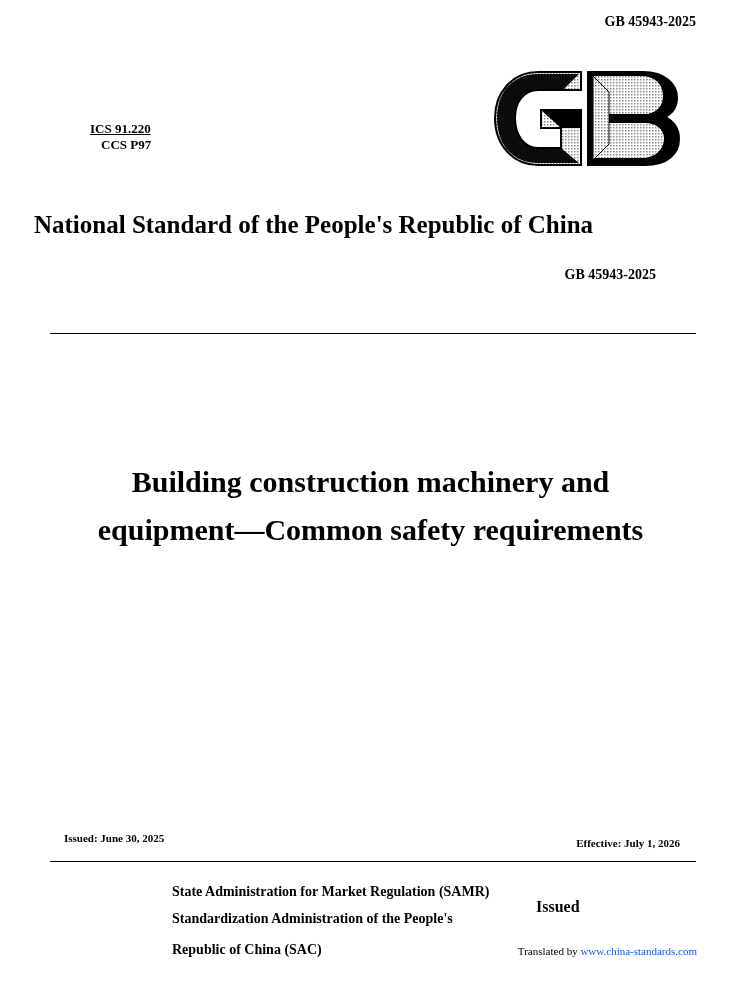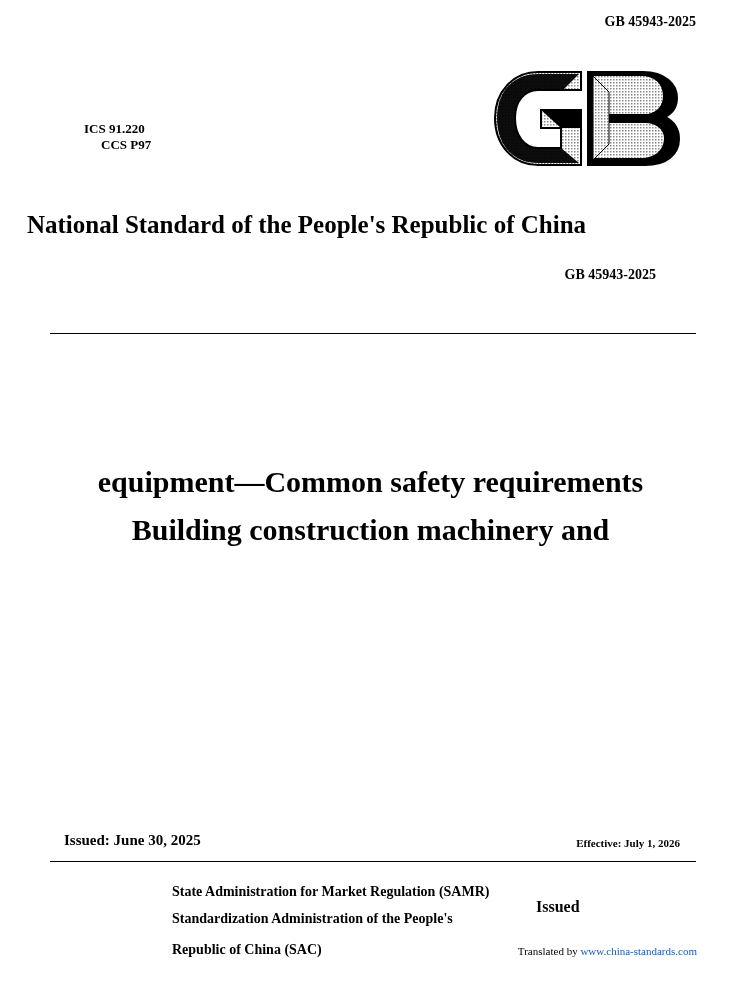--- a/index.html
+++ b/index.html
@@ -1,30 +1,30 @@
 <!DOCTYPE html>
 <html><head>
 <meta charset="utf-8">
 <style>
   html, body { margin: 0; padding: 0; background: #fff; }
   body { width: 741px; height: 990px; position: relative; overflow: hidden;
          font-family: "Liberation Serif", "DejaVu Serif", serif; color: #000; }
   .abs { position: absolute; }
   .b { font-weight: bold; }
   #std-top { right: 45px; top: 14px; font-size: 14px; }
-  #ics { left: 84px; top: 121px; font-size: 13px; }
+  #ics { left: 90px; top: 121px; font-size: 13px; text-decoration: underline; }
   #ccs { left: 101px; top: 137px; font-size: 13px; }
   #logo { left: 493px; top: 70px; width: 188px; height: 97px; }
-  #national { left: 0; width: 595px; top: 211px; text-align: center; font-size: 25px; padding-left: 18px; box-sizing: border-box; }
+  #national { left: 7px; width: 595px; top: 211px; text-align: center; font-size: 25px; padding-left: 18px; box-sizing: border-box; }
   #std-mid { right: 85px; top: 267px; font-size: 14px; }
   .rule { left: 50px; width: 646px; height: 0; border-top: 1.4px solid #000; }
   #rule1 { top: 333px; }
   #rule2 { top: 861px; }
   #title { left: 0; width: 741px; top: 458px; text-align: center; font-size: 30px; line-height: 48px; }
-  #issued-date { left: 64px; top: 832px; font-size: 15px; text-align: right; }
+  #issued-date { left: 64px; top: 832px; font-size: 11px; text-align: right; }
   #effective-date { right: 61px; top: 837px; font-size: 11px; }
   .agency { left: 172px; font-size: 14px; }
   #agency1 { top: 884px; }
   #agency2 { top: 911px; }
   #agency3 { top: 942px; }
   #issued-word { left: 536px; top: 898px; font-size: 16px; }
   #translated { right: 44px; top: 945px; font-size: 11px; }
   #translated a { color: #1a56d6; }
 </style>
 </head>
@@ -54,22 +54,22 @@
     <path d="M100 6 L116 22 V74 L100 90 Z" fill="url(#dots)" stroke="#000" stroke-width="1"></path>
   </svg>
 </div>
 
 <div class="abs b" id="national">National Standard of the People's Republic of China</div>
 <div class="abs b" id="std-mid">GB 45943-2025</div>
 
 <div class="abs rule" id="rule1"></div>
 
 <div class="abs b" id="title">
+  <div>Building construction machinery and</div>
   <div>equipment—Common safety requirements</div>
-  <div>Building construction machinery and</div>
 </div>
 
 <div class="abs b" id="issued-date">Issued: June 30, 2025</div>
 <div class="abs b" id="effective-date">Effective: July 1, 2026</div>
 
 <div class="abs rule" id="rule2"></div>
 
 <div class="abs b agency" id="agency1">State Administration for Market Regulation (SAMR)</div>
 <div class="abs b agency" id="agency2">Standardization Administration of the People's</div>
 <div class="abs b agency" id="agency3">Republic of China (SAC)</div>

